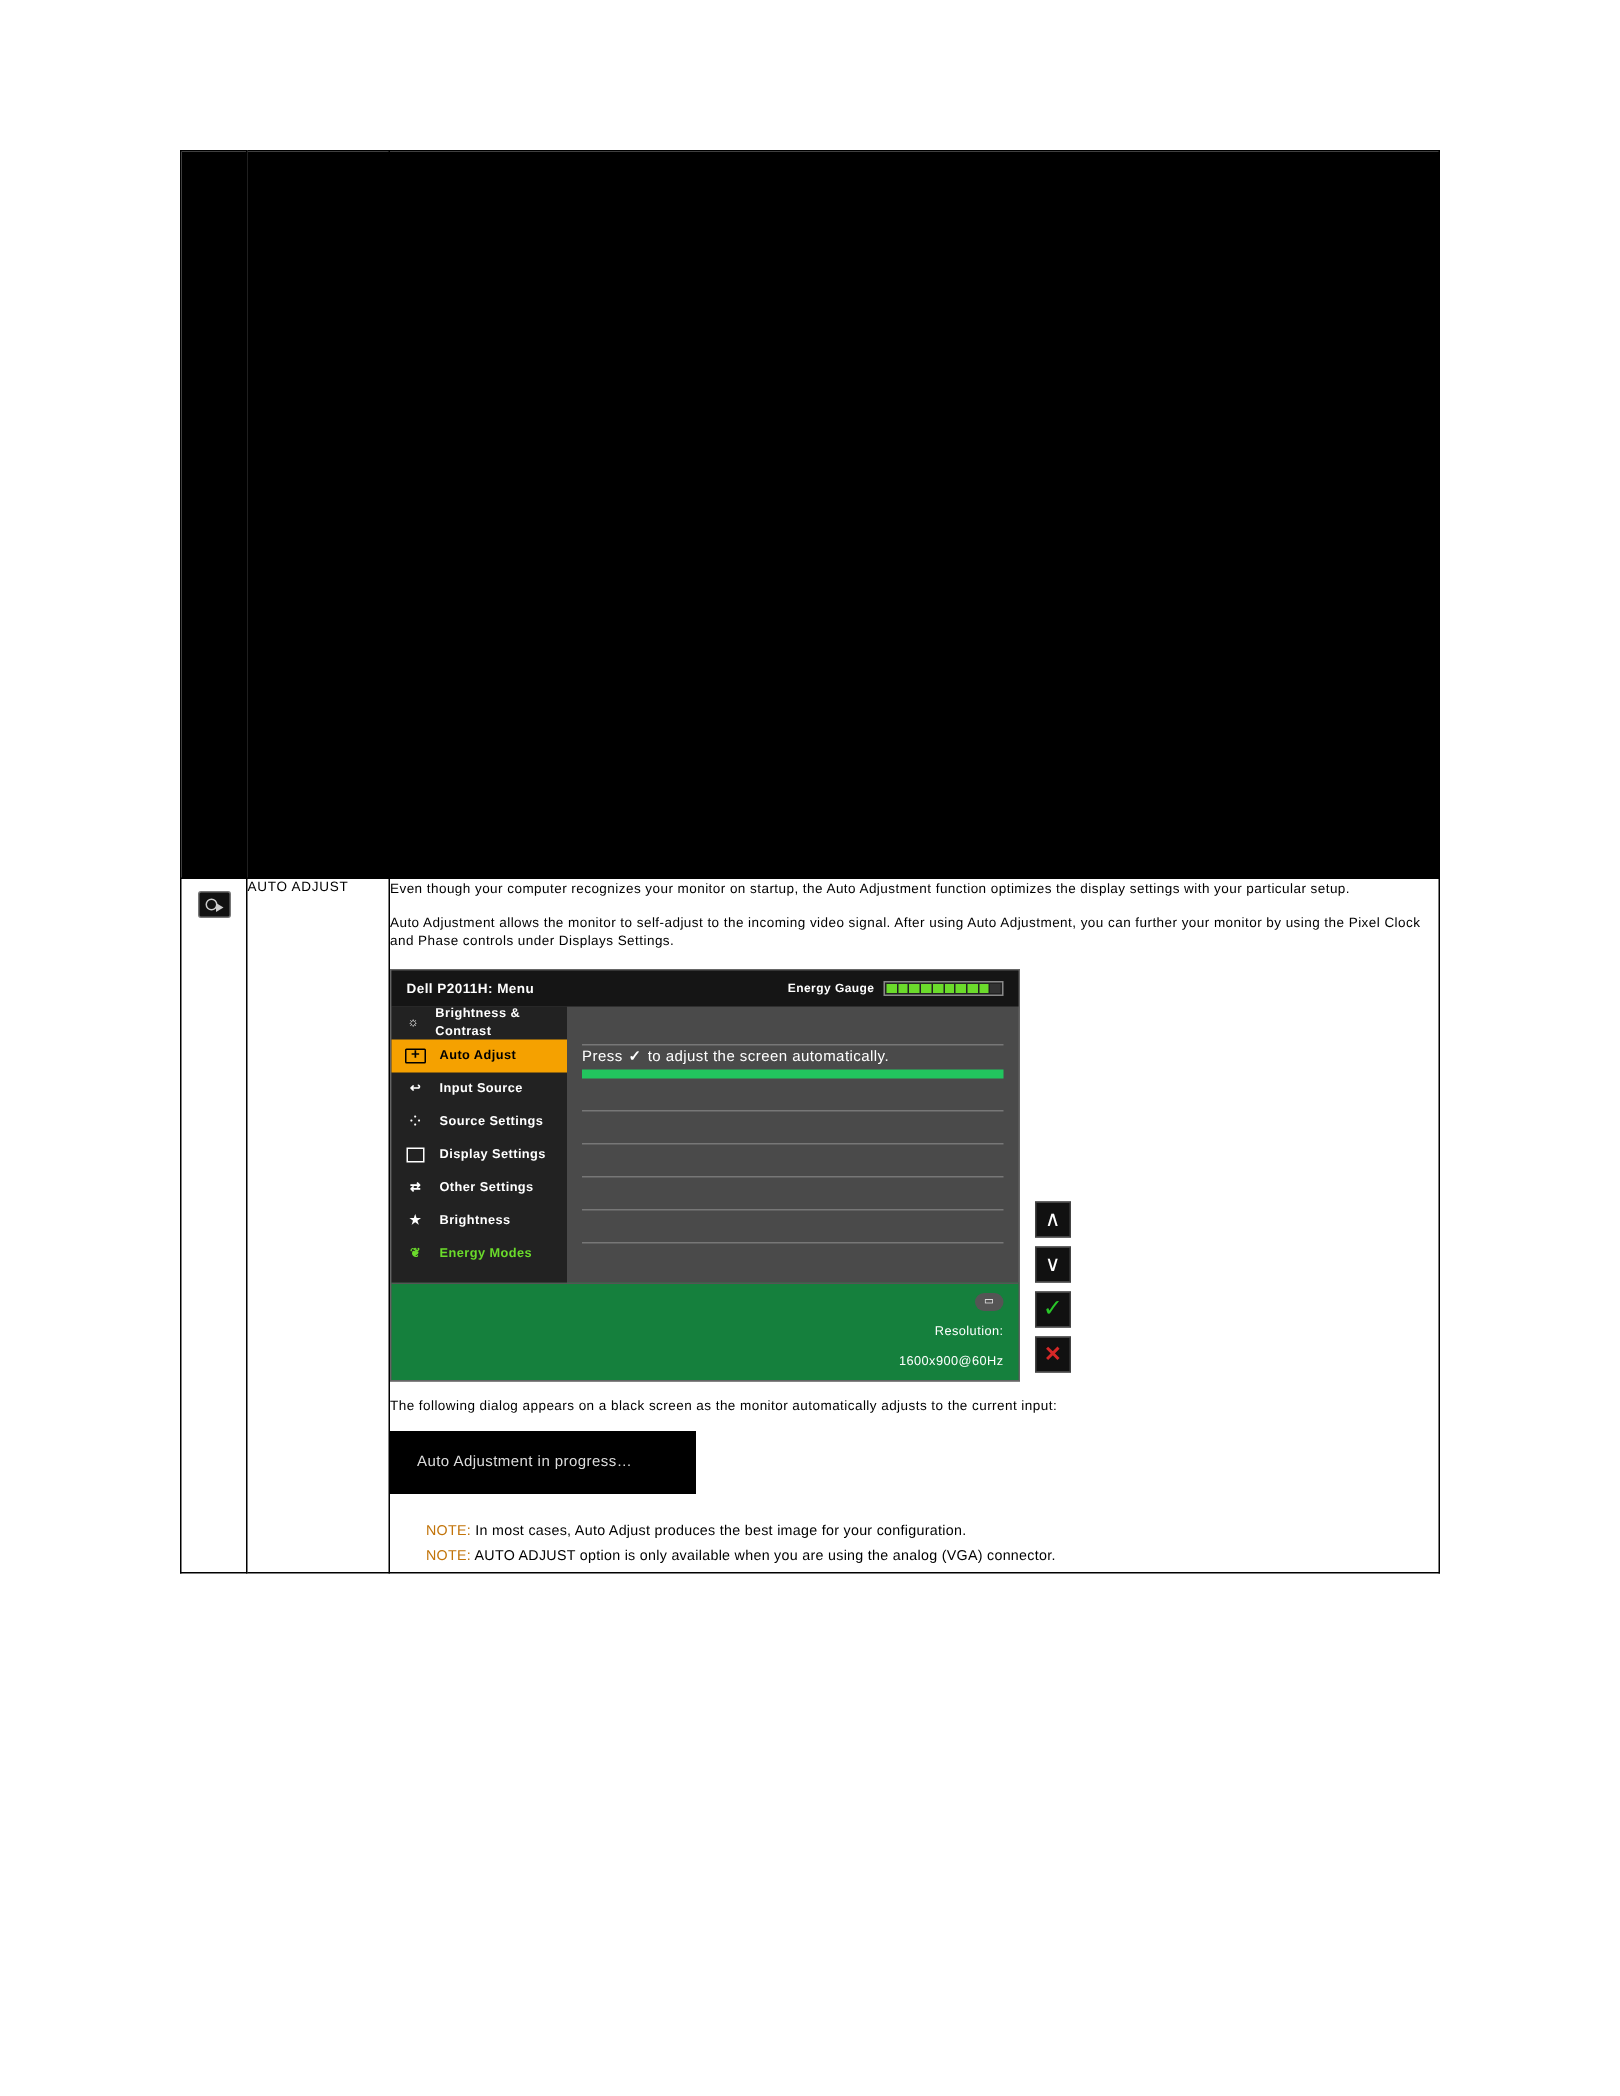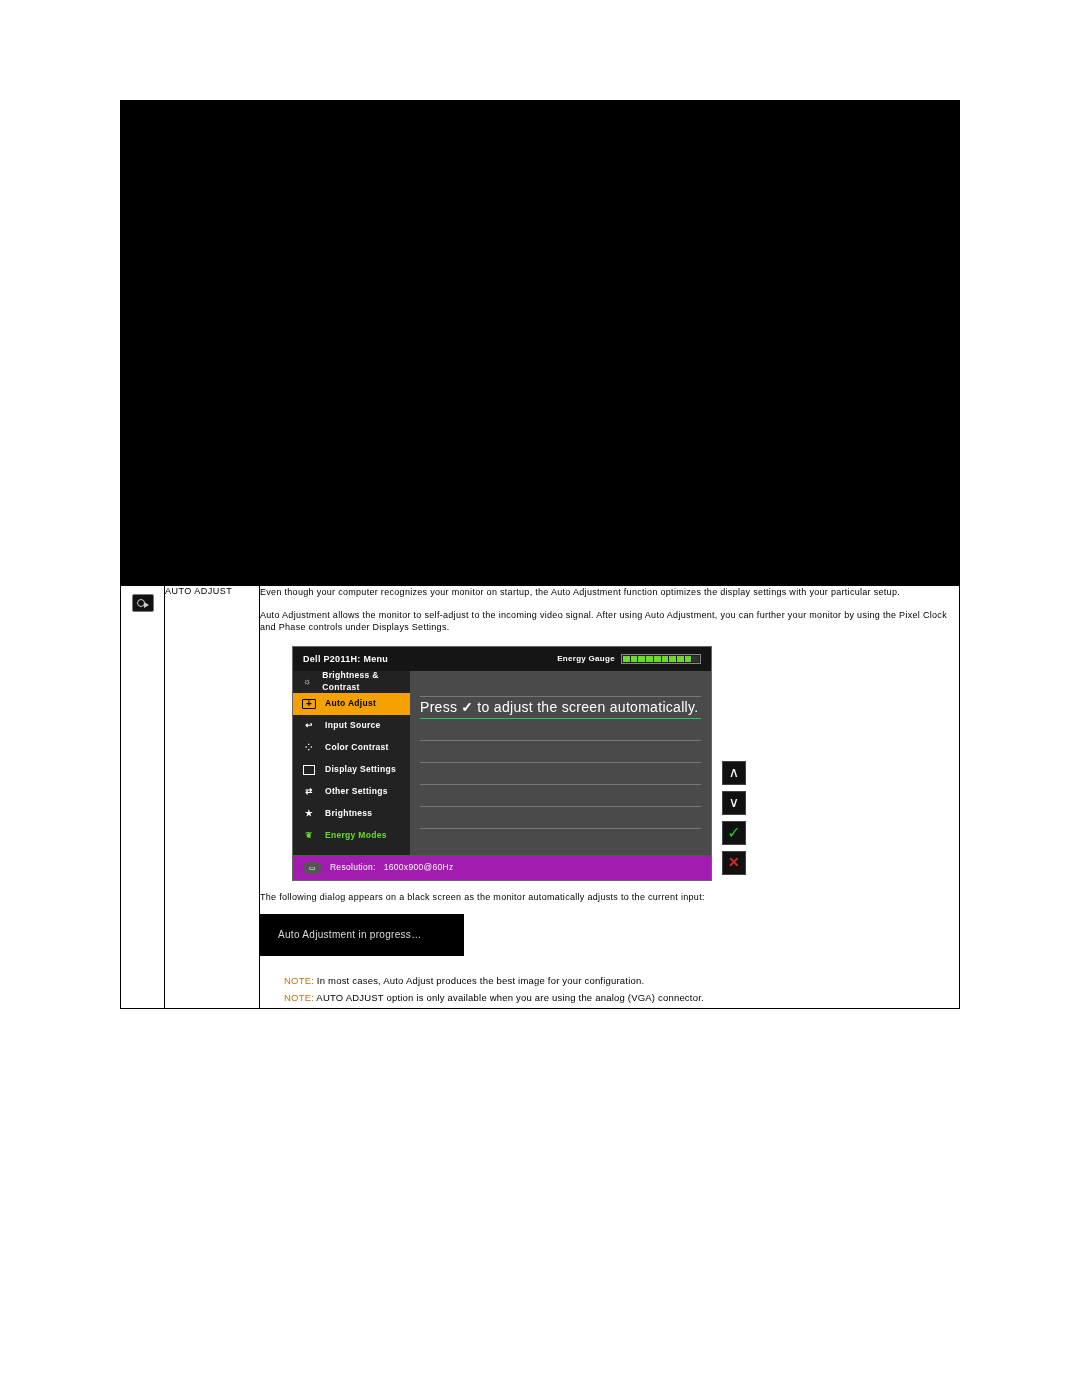--- a/index.html
+++ b/index.html
@@ -72,21 +72,20 @@
     gap: 10px;
     margin: 12px 0 10px 0;
   }
   .osd {
     width: 420px;
     border: 1px solid #666;
     background: #4a4a4a;
     color: #fff;
     font-size: 9px;
     position: relative;
-    margin-left: 32px;
   }
   .osd-header {
     display: flex;
     justify-content: space-between;
     align-items: center;
     padding: 6px 10px;
     background: #151515;
     font-weight: bold;
     font-size: 9px;
   }
@@ -128,32 +127,33 @@
     position: relative;
   }
   .osd-right .spacer-row {
     height: 22px;
     border-bottom: 1px solid #777;
   }
   .osd-right .first {
     display: flex;
     align-items: center;
     gap: 4px;
-    font-size: 14px;
+    font-size: 10px;
     height: 22px;
-    border-bottom: 1px solid #22c55e;
+    border-bottom: 6px solid #22c55e;
   }
   .osd-footer {
-    background: #a21caf;
+    background: #15803d;
     padding: 6px 10px;
     font-size: 8.5px;
     display: flex;
-    align-items: flex-start;
+    align-items: flex-end;
     gap: 8px;
     border-top: 1px solid #555;
+    flex-direction: column;
   }
   .footer-pill {
     background: #555;
     border-radius: 8px;
     padding: 1px 6px;
     font-size: 7px;
   }
   .ctrl-stack {
     display: flex;
     flex-direction: column;
@@ -253,21 +253,21 @@
                         <span class="ic-auto"></span>
                       </span>
                   <span>Auto Adjust</span>
                 </div>
                 <div class="osd-item">
                   <span class="mi ic-input"></span>
                   <span>Input Source</span>
                 </div>
                 <div class="osd-item">
                   <span class="mi">⁘</span>
-                  <span>Color Contrast</span>
+                  <span>Source Settings</span>
                 </div>
                 <div class="osd-item">
                   <span class="mi">
                         <span class="ic-display"></span>
                       </span>
                   <span>Display Settings</span>
                 </div>
                 <div class="osd-item">
                   <span class="mi ic-other"></span>
                   <span>Other Settings</span>

